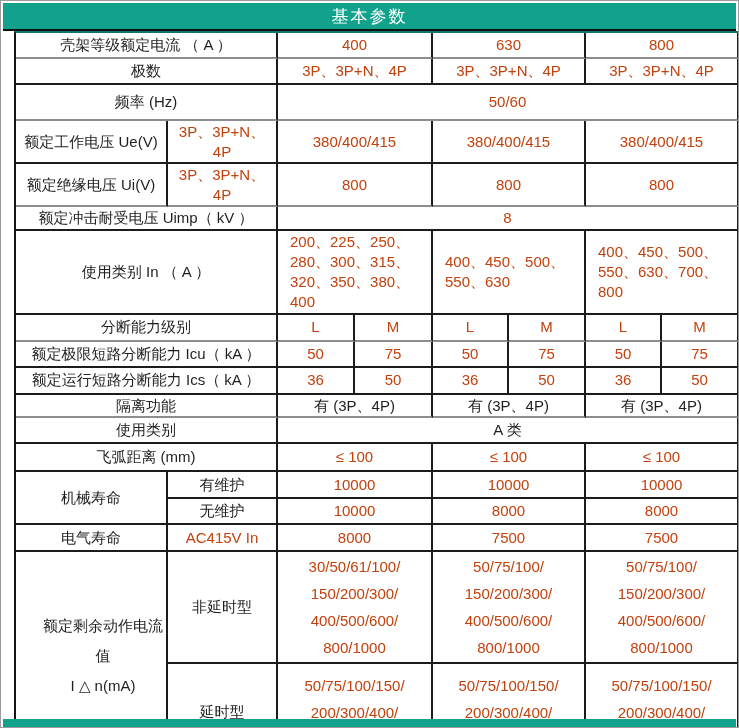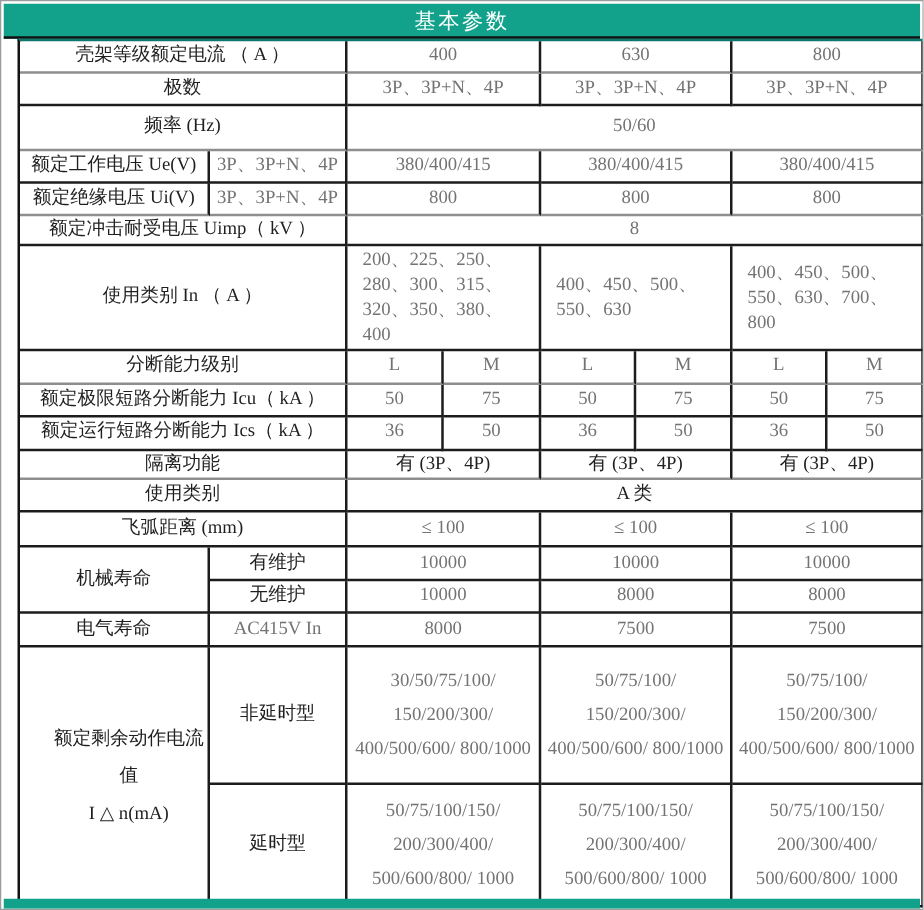--- a/index.html
+++ b/index.html
@@ -1,39 +1,39 @@
 <!DOCTYPE html>
 <html><head>
 <meta charset="utf-8">
 <style>
   html,body{margin:0;padding:0;background:#ffffff;}
   .page{
     position:relative;width:739px;height:728px;box-sizing:border-box;
     background:#ffffff;border:1px solid #9c9c9c;overflow:hidden;
-    font-family:Liberation Serif, serif;
+    font-family:Liberation Sans, sans-serif;
   }
   .band{position:absolute;left:2px;width:733px;background:#12a28b;}
   .band-top{
     top:2px;height:26px;border-bottom:2px solid #101010;box-sizing:content-box;
     display:flex;align-items:center;justify-content:center;
     color:#ffffff;font-size:17px;letter-spacing:2px;
   }
   .band-bottom{top:718px;height:8px;}
   table.spec{
     position:absolute;left:13px;top:30px;width:724px;
     border-collapse:separate;border-spacing:0;table-layout:fixed;
     border-top:2px solid #0f766e;border-left:2px solid #141414;
   }
   td{
     box-sizing:border-box;border-right:2px solid #1c1c1c;border-bottom:2px solid #1c1c1c;
     text-align:center;vertical-align:middle;padding:1px 2px;
     font-size:15px;line-height:1.3;color:#1f1f1f;overflow:hidden;
   }
   tr.gb > td{border-bottom-color:#8e8e8e;}
-  td.num{color:#737373;}
+  td.num{color:#c2410c;}
   td.left{text-align:left;padding-left:12px;padding-right:10px;}
   td.tall{line-height:20px;}
   td.xtall{line-height:27px;}
   .lbl2 div{line-height:30px;margin-left:24px;}
 </style>
 </head>
 <body>
 
 <div class="page">
 
@@ -172,21 +172,21 @@
       <td colspan="2" class="num">7500</td>
       <td colspan="2" class="num">7500</td>
     </tr>
 
     <tr style="height:110px">
       <td rowspan="2" class="lbl2">
         <div>额定剩余动作电流值</div>
         <div>I △ n(mA)</div>
       </td>
       <td>非延时型</td>
-      <td colspan="2" class="num xtall">30/50/75/100/ 150/200/300/ 400/500/600/ 800/1000</td>
+      <td colspan="2" class="num xtall">30/50/61/100/ 150/200/300/ 400/500/600/ 800/1000</td>
       <td colspan="2" class="num xtall">50/75/100/ 150/200/300/ 400/500/600/ 800/1000</td>
       <td colspan="2" class="num xtall">50/75/100/ 150/200/300/ 400/500/600/ 800/1000</td>
     </tr>
 
     <tr style="height:98px">
       <td>延时型</td>
       <td colspan="2" class="num xtall">50/75/100/150/ 200/300/400/ 500/600/800/ 1000</td>
       <td colspan="2" class="num xtall">50/75/100/150/ 200/300/400/ 500/600/800/ 1000</td>
       <td colspan="2" class="num xtall">50/75/100/150/ 200/300/400/ 500/600/800/ 1000</td>
     </tr>

